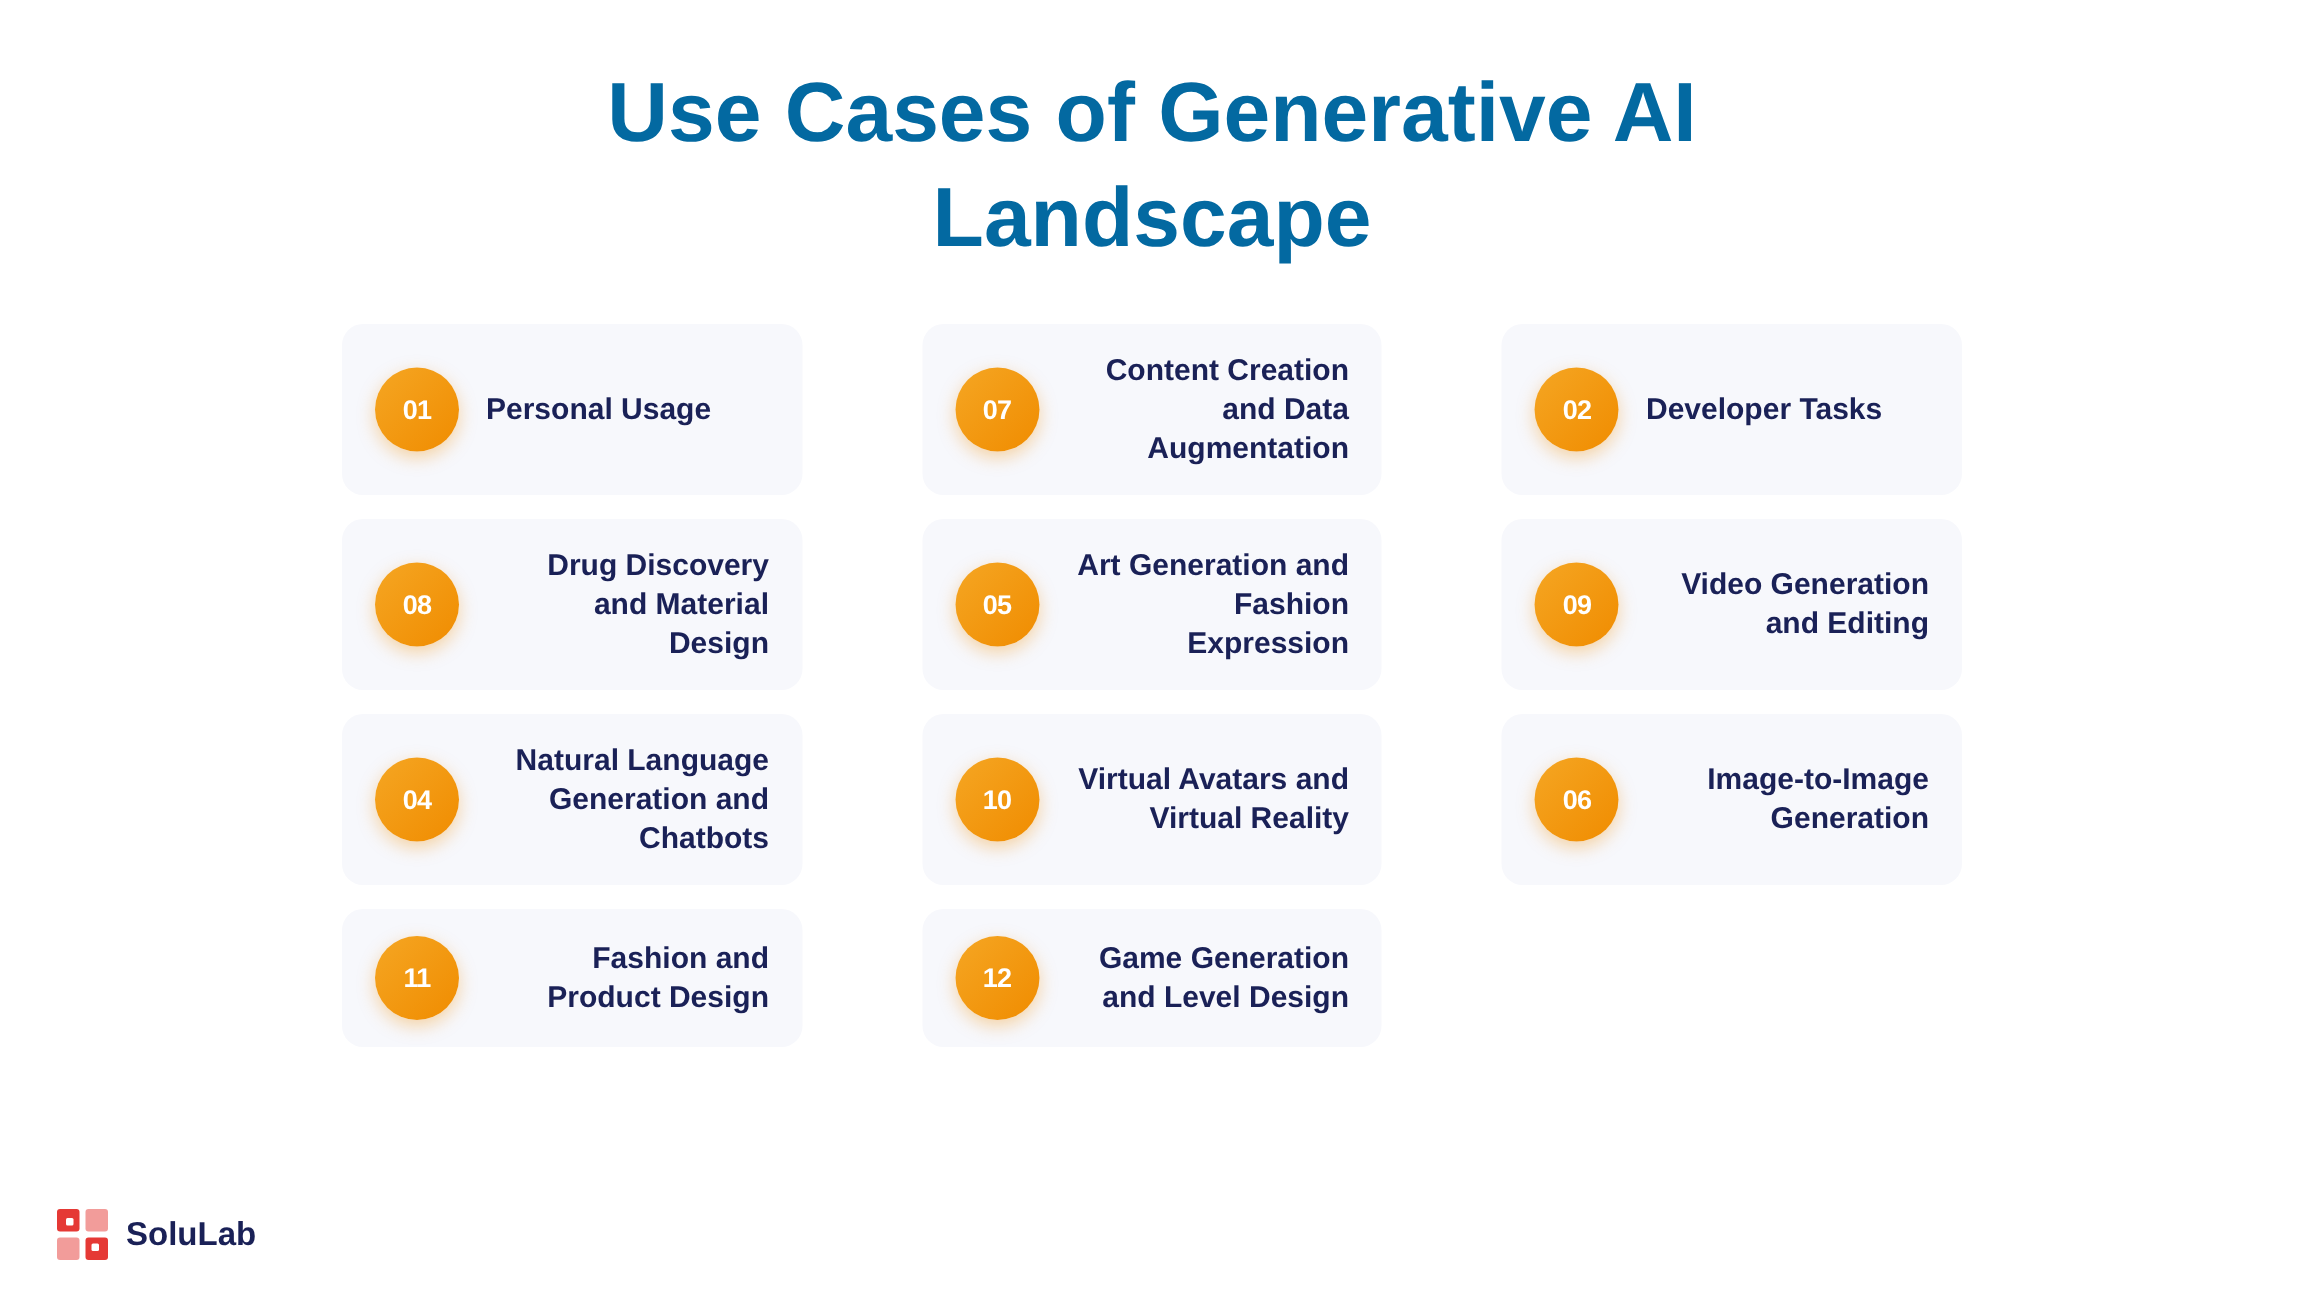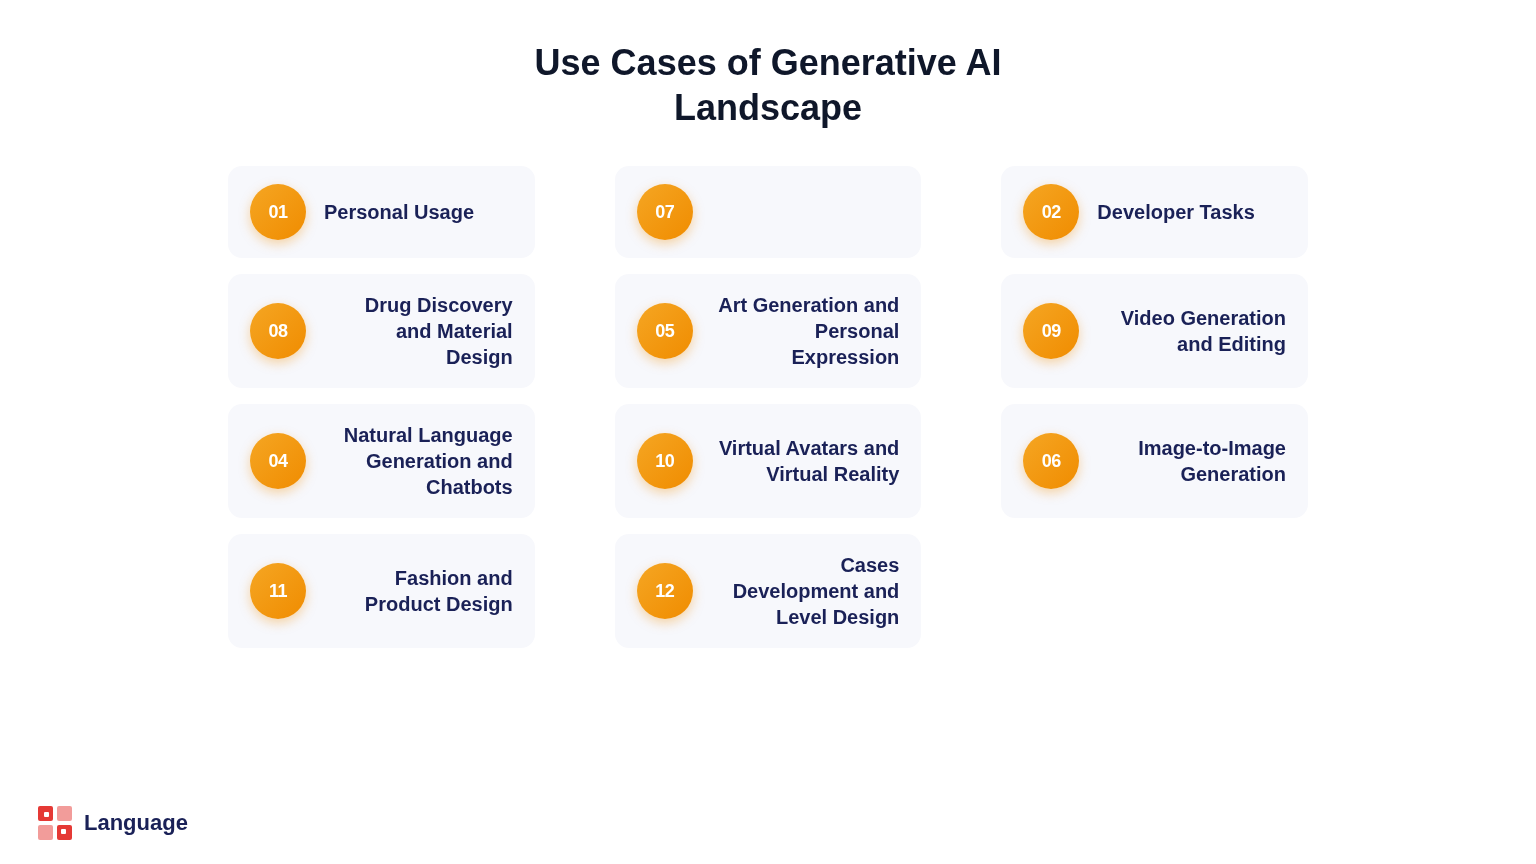--- a/index.html
+++ b/index.html
@@ -19,23 +19,23 @@
       overflow: hidden;
     }
 
     .page-title {
       text-align: center;
       margin-top: 40px;
       margin-bottom: 36px;
     }
 
     .page-title h1 {
-      font-size: 36px;
+      font-size: 56px;
       font-weight: 800;
-      color: #0f172a;
+      color: #0369a1;
       line-height: 1.25;
     }
 
     .grid-container {
       display: grid;
       grid-template-columns: 1fr 1fr 1fr;
       gap: 16px 80px;
       width: 1100px;
       padding: 0 10px;
       text-align: right;
@@ -104,32 +104,33 @@
   </h1>
 </div>
 
 <div class="grid-container" id="grid">
     <div class="card">
       <div class="badge">01</div>
       <div class="card-label">Personal Usage</div>
     </div>
     <div class="card">
       <div class="badge">07</div>
+      <div class="card-label">Content Creation and Data Augmentation</div>
     </div>
     <div class="card">
       <div class="badge">02</div>
       <div class="card-label">Developer Tasks</div>
     </div>
     <div class="card">
       <div class="badge">08</div>
       <div class="card-label">Drug Discovery and Material Design</div>
     </div>
     <div class="card">
       <div class="badge">05</div>
-      <div class="card-label">Art Generation and Personal Expression</div>
+      <div class="card-label">Art Generation and Fashion Expression</div>
     </div>
     <div class="card">
       <div class="badge">09</div>
       <div class="card-label">Video Generation and Editing</div>
     </div>
     <div class="card">
       <div class="badge">04</div>
       <div class="card-label">Natural Language Generation and Chatbots</div>
     </div>
     <div class="card">
@@ -139,27 +140,27 @@
     <div class="card">
       <div class="badge">06</div>
       <div class="card-label">Image-to-Image Generation</div>
     </div>
     <div class="card">
       <div class="badge">11</div>
       <div class="card-label">Fashion and Product Design</div>
     </div>
     <div class="card">
       <div class="badge">12</div>
-      <div class="card-label">Cases Development and Level Design</div>
+      <div class="card-label">Game Generation and Level Design</div>
     </div>
   </div>
 
 <div class="logo-area">
   <svg class="logo-icon" viewBox="0 0 38 38" xmlns="http://www.w3.org/2000/svg">
     <rect x="2" y="2" width="15" height="15" rx="2" fill="#e53935"></rect>
     <rect x="21" y="2" width="15" height="15" rx="2" fill="#e53935" opacity="0.5"></rect>
     <rect x="2" y="21" width="15" height="15" rx="2" fill="#e53935" opacity="0.5"></rect>
     <rect x="21" y="21" width="15" height="15" rx="2" fill="#e53935"></rect>
     <rect x="8" y="8" width="5" height="5" rx="1" fill="#fff"></rect>
     <rect x="25" y="25" width="5" height="5" rx="1" fill="#fff"></rect>
   </svg>
-  <span class="logo-text">Language</span>
+  <span class="logo-text">SoluLab</span>
 </div>
 
 </body></html>

